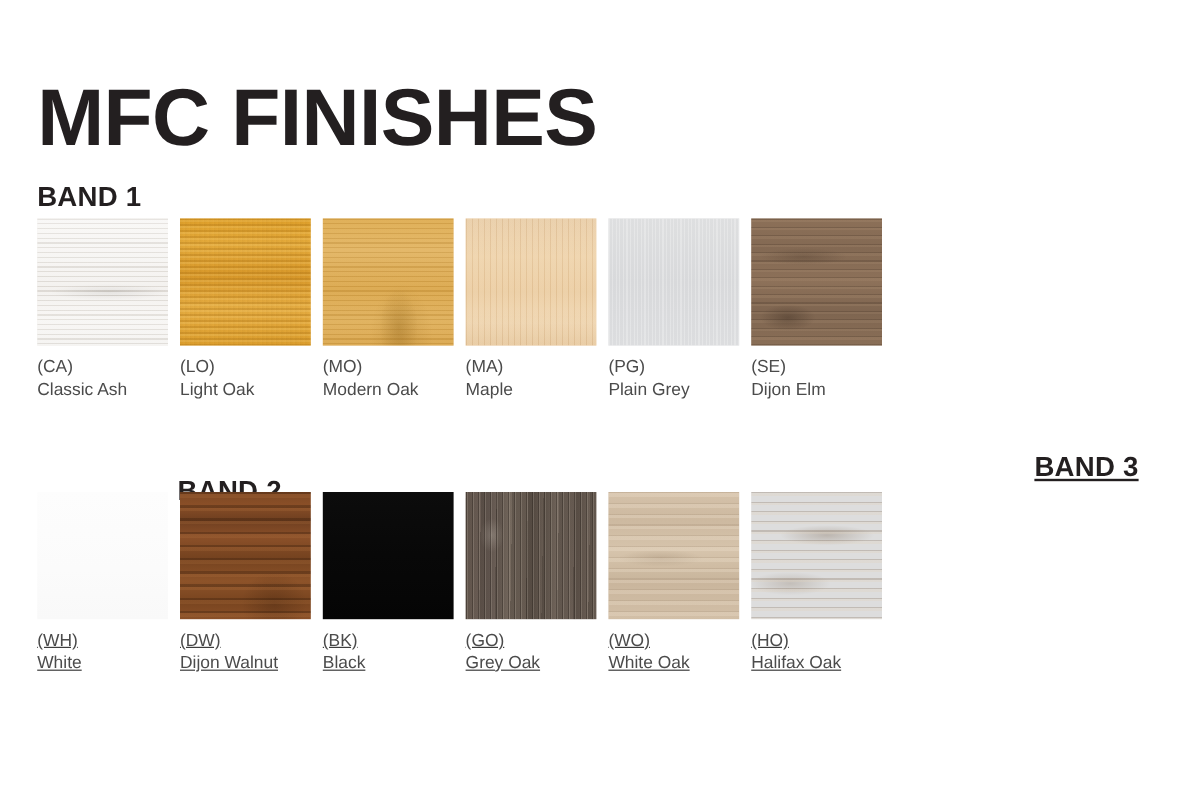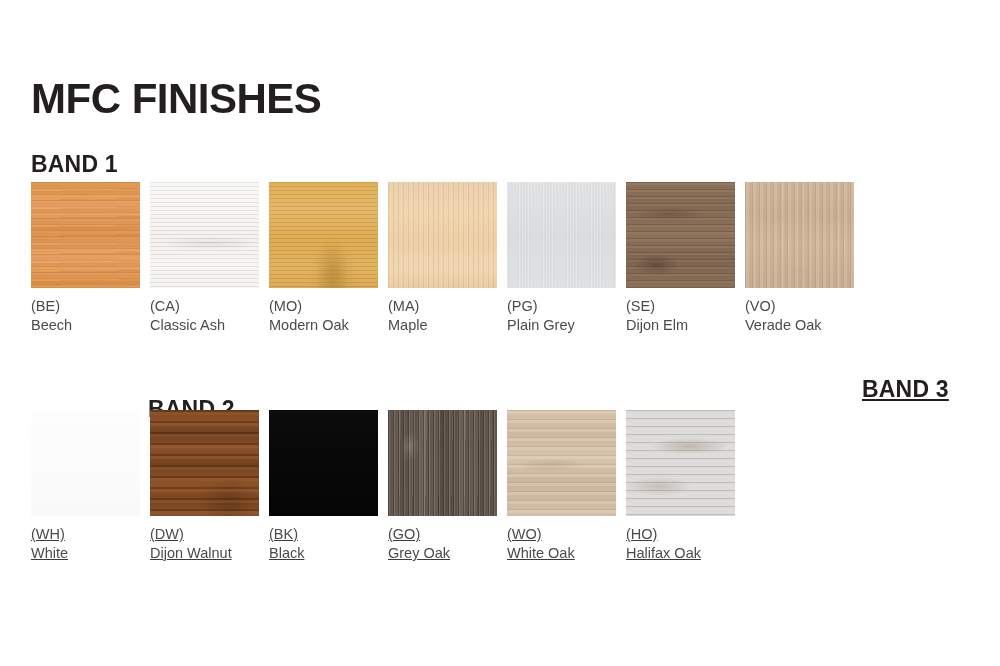--- a/index.html
+++ b/index.html
@@ -20,21 +20,21 @@
     position: absolute;
     inset: 0;
     background: #ffffff;
   }
 
   
   .title {
     position: absolute;
     left: 31px;
     top: 70px;
-    font-size: 42px;
+    font-size: 67px;
     line-height: 58px;
     font-weight: 700;
     letter-spacing: -0.5px;
     color: #231f20;
     font-family: "Liberation Sans", sans-serif;
   }
 
   
   .band-head {
     position: absolute;
@@ -214,40 +214,40 @@
 <div class="page">
 
   <div class="title">MFC FINISHES</div>
 
   <div class="band-head band1-head">BAND 1</div>
   <div class="band-head band2-head">BAND 2</div>
   <div class="band-head band3-head">BAND 3</div>
 
   <div class="row row-1">
 
-    <div class="cell">
-      <div class="swatch f-BE">
-          <div class="grain"></div>
-        </div>
-      <div class="caption">
-        <span class="code">(BE)</span>
-        <span class="name">Beech</span>
-      </div>
-    </div>
 
     <div class="cell">
       <div class="swatch f-CA">
           <div class="grain"></div>
         </div>
       <div class="caption">
         <span class="code">(CA)</span>
         <span class="name">Classic Ash</span>
       </div>
     </div>
 
+    <div class="cell">
+      <div class="swatch f-LO">
+          <div class="grain"></div>
+        </div>
+      <div class="caption">
+        <span class="code">(LO)</span>
+        <span class="name">Light Oak</span>
+      </div>
+    </div>
 
     <div class="cell">
       <div class="swatch f-MO">
           <div class="grain"></div>
         </div>
       <div class="caption">
         <span class="code">(MO)</span>
         <span class="name">Modern Oak</span>
       </div>
     </div>
@@ -275,29 +275,20 @@
     <div class="cell">
       <div class="swatch f-SE">
           <div class="grain"></div>
         </div>
       <div class="caption">
         <span class="code">(SE)</span>
         <span class="name">Dijon Elm</span>
       </div>
     </div>
 
-    <div class="cell">
-      <div class="swatch f-VO">
-          <div class="grain"></div>
-        </div>
-      <div class="caption">
-        <span class="code">(VO)</span>
-        <span class="name">Verade Oak</span>
-      </div>
-    </div>
 
   </div>
 
   <div class="row row-2">
 
     <div class="cell">
       <div class="swatch f-WH">
           <div class="grain"></div>
         </div>
       <div class="caption">

